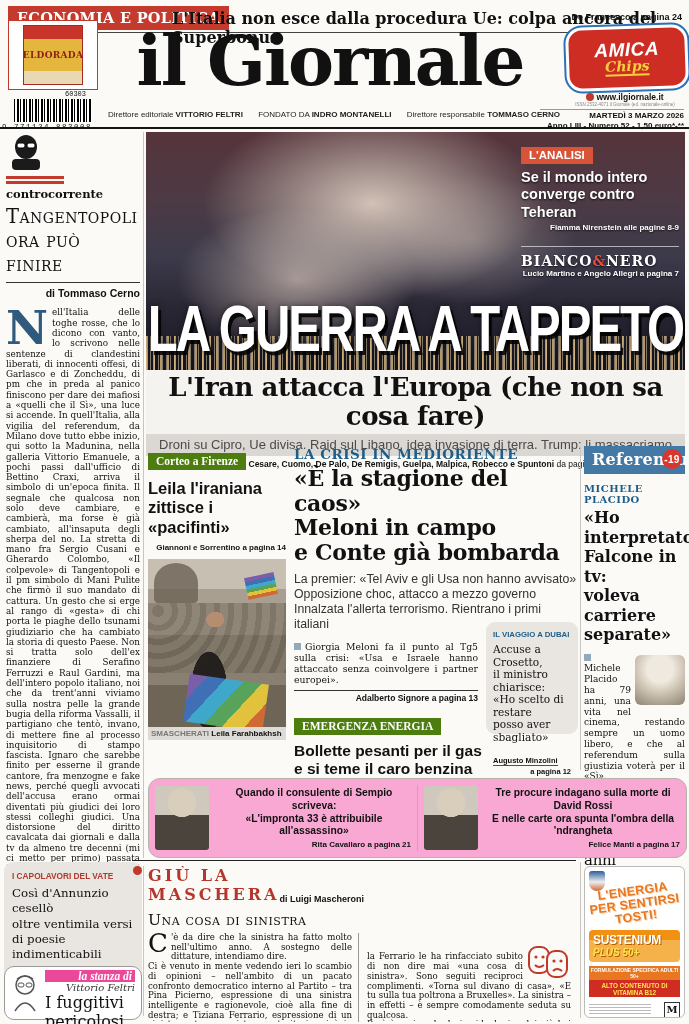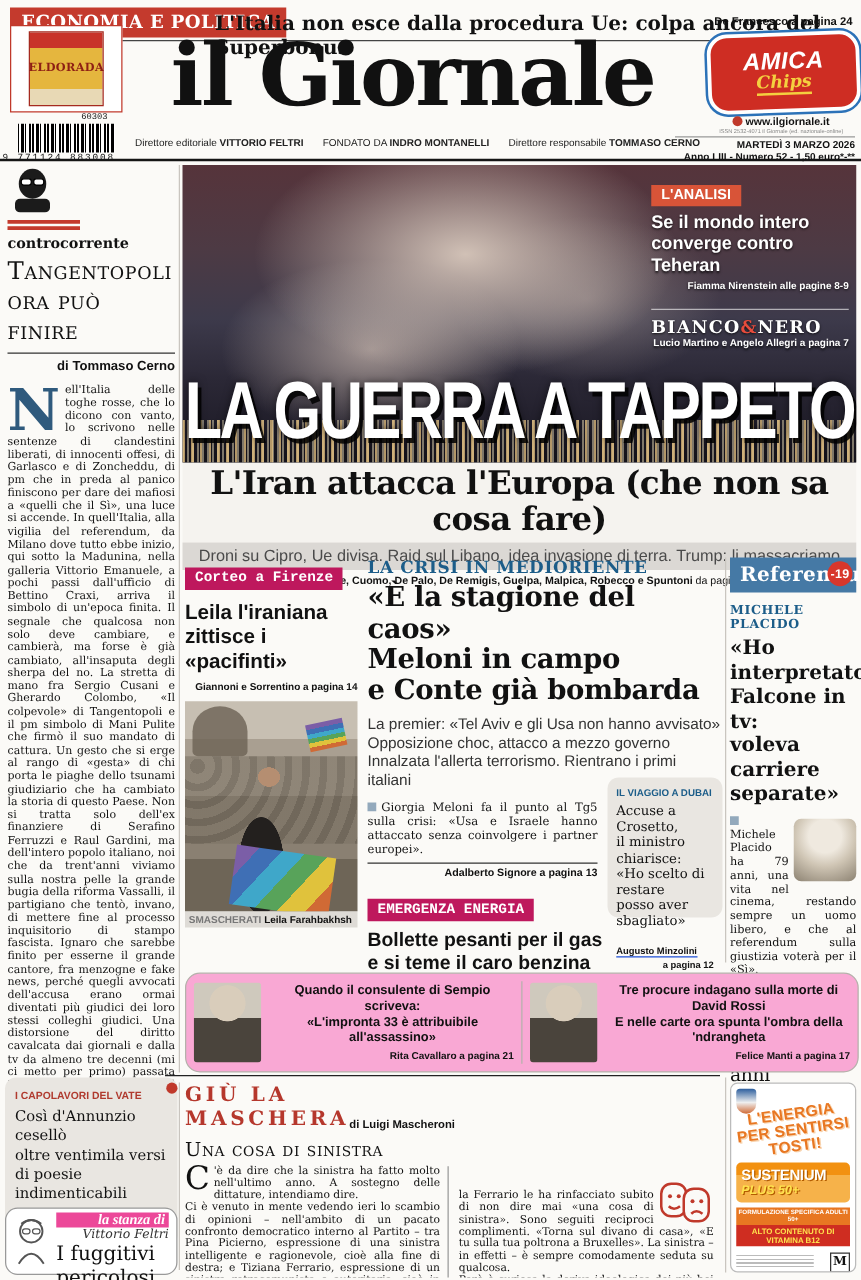--- a/index.html
+++ b/index.html
@@ -87,21 +87,21 @@
       text-shadow:3px 3px 0 rgba(0,0,0,.85),0 0 6px rgba(0,0,0,.5);}
   .hero-subhead{background:#f5f3ef;text-align:center;font-weight:bold;font-size:26px;letter-spacing:-.5px;
                 padding:3px 0 4px;line-height:1.1;}
   .hero-deck{background:#dbd8d4;color:#4a4a4a;text-align:center;font-family:"Liberation Sans",sans-serif;
              font-size:13px;padding:3px 0 4px;}
   .hero-authors{text-align:center;font-family:"Liberation Sans",sans-serif;font-size:8.5px;padding:3px 0 2px;}
   .hero-authors b{font-weight:bold;}
 
   
   .firenze{position:absolute;left:148px;top:450px;width:138px;}
-  .red-label{display:inline-block;background:#be185d;color:#fff;font-family:Liberation Mono, monospace;
+  .red-label{display:inline-block;background:#4d7c0f;color:#fff;font-family:Liberation Serif, serif;
              font-weight:bold;font-size:11.5px;padding:2px 8px 3px;}
   .fz-title{font-family:"Liberation Sans",sans-serif;font-weight:bold;font-size:16.5px;line-height:1.18;margin:9px 0 6px;}
   .small-byline{font-family:"Liberation Sans",sans-serif;font-weight:bold;font-size:8px;text-align:right;}
   .fz-photo{position:relative;width:138px;height:168px;margin-top:7px;overflow:hidden;
       background:linear-gradient(180deg,#c7bfb2 0 18%,#a99f91 18% 45%,#8a8072 45% 75%,#6e6557 75% 100%);}
   .fz-dome{position:absolute;left:6px;top:4px;width:44px;height:40px;border-radius:50% 50% 10% 10%;
            background:#6b6254;opacity:.8;}
   .fz-crowd{position:absolute;left:0;top:44px;width:100%;height:70px;
       background:repeating-radial-gradient(circle at 10px 8px,#5c5448 0 6px,#7a7163 6px 14px);opacity:.55;}
   .fz-flag1{position:absolute;right:10px;top:16px;width:30px;height:22px;transform:rotate(-12deg);

